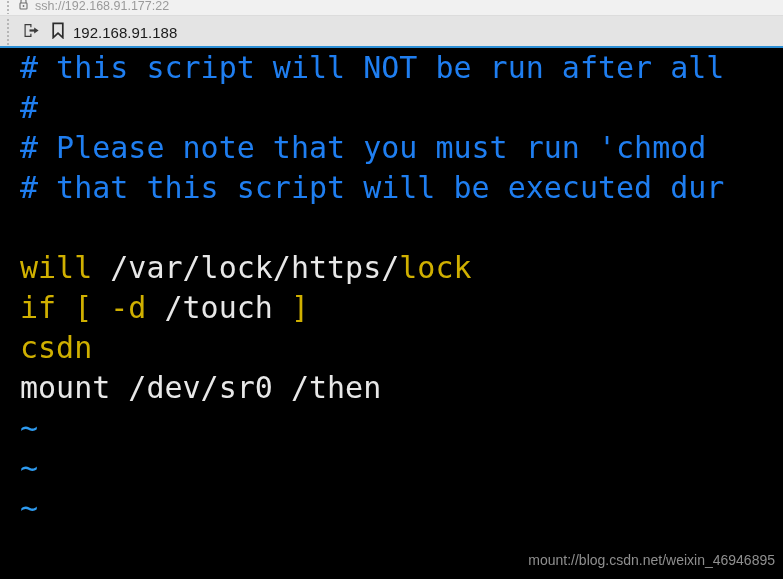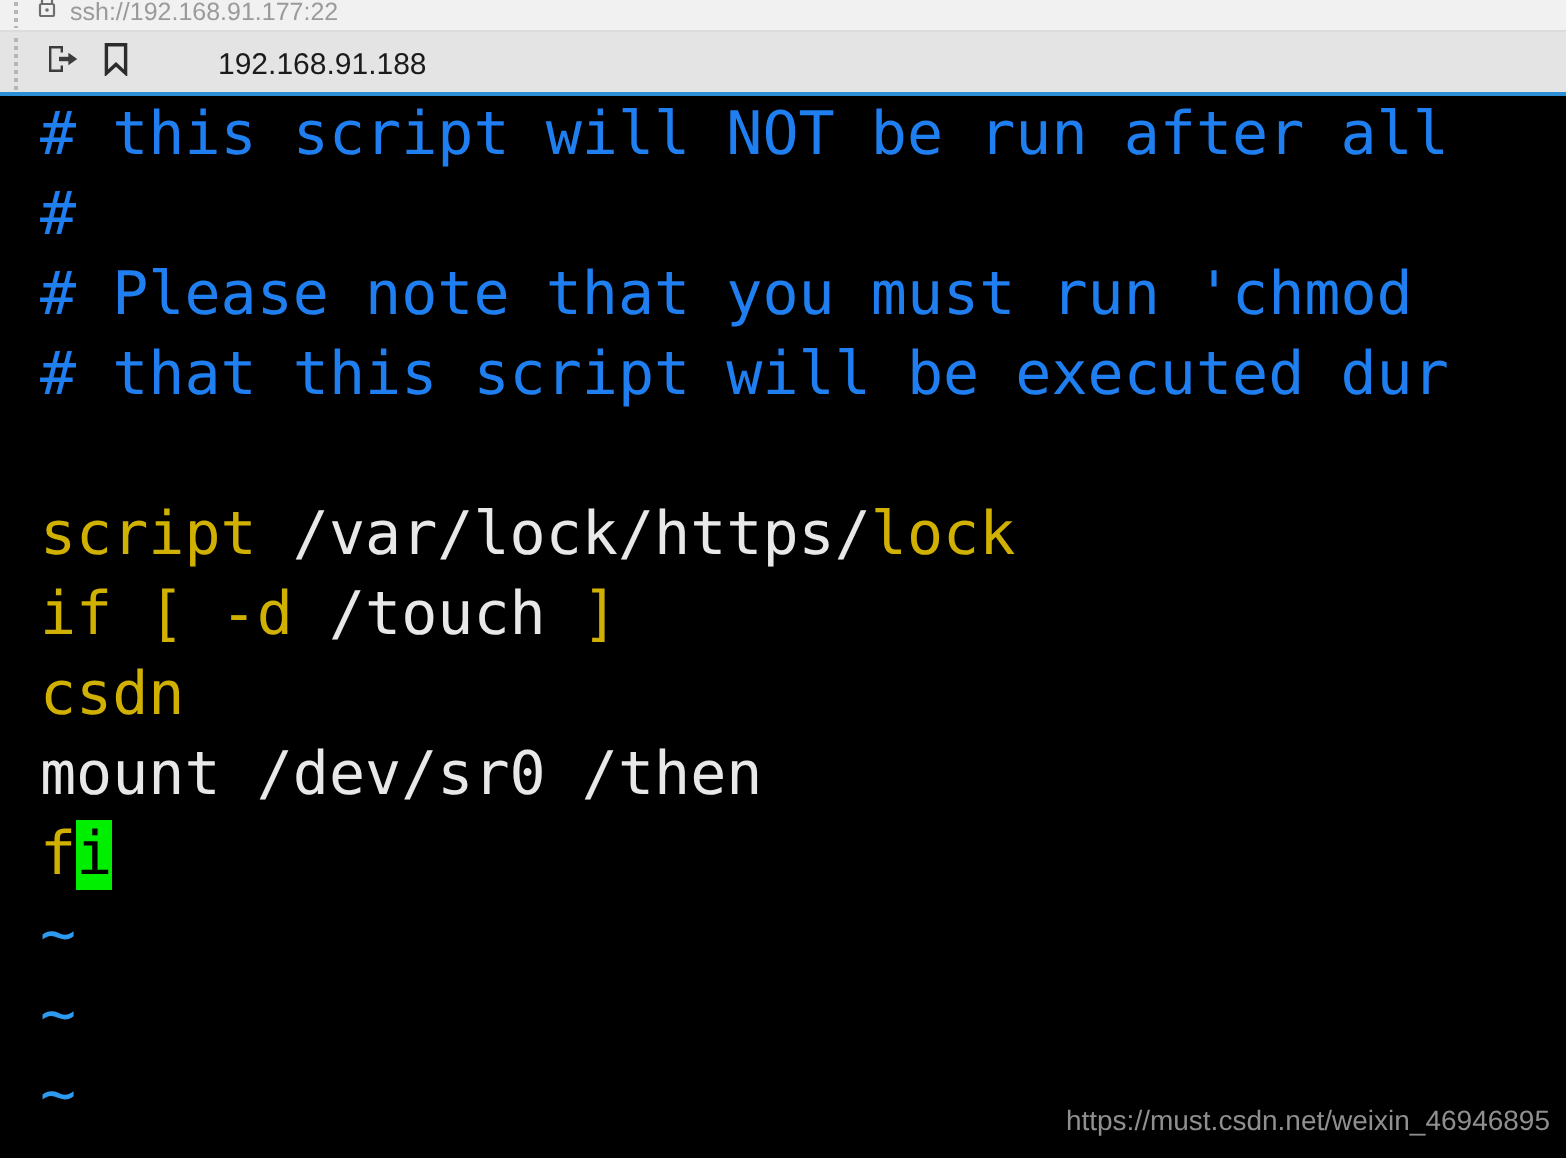--- a/index.html
+++ b/index.html
@@ -99,21 +99,20 @@
   .bm-icon {
     flex: 0 0 auto;
     margin-right: 8px;
     display: block;
   }
   .host-text {
     font-family: "Liberation Sans", sans-serif;
     font-size: 15px;
     color: #1b1b1b;
     white-space: nowrap;
-    margin-left: 36px;
   }
   .header-rule {
     position: absolute;
     top: 46px; left: 0;
     width: 783px;
     height: 2px;
     background: #2d8fd5;
   }
 
   
@@ -195,25 +194,24 @@
 
     <div class="header-rule"></div>
   </div>
 
   <div class="terminal" id="terminal">
       <div class="term-line"><span class="c-comment"># this script will NOT be run after all</span></div>
       <div class="term-line"><span class="c-comment">#</span></div>
       <div class="term-line"><span class="c-comment"># Please note that you must run 'chmod</span></div>
       <div class="term-line"><span class="c-comment"># that this script will be executed dur</span></div>
       <div class="term-line"><span class="c-plain"></span></div>
-      <div class="term-line"><span class="c-key">script</span><span class="c-plain"> /var/lock/https/</span><span class="c-key">lock</span></div>
+      <div class="term-line"><span class="c-key">will</span><span class="c-plain"> /var/lock/https/</span><span class="c-key">lock</span></div>
       <div class="term-line"><span class="c-key">if</span><span class="c-plain"> </span><span class="c-key">[</span><span class="c-plain"> </span><span class="c-key">-d</span><span class="c-plain"> /touch </span><span class="c-key">]</span></div>
       <div class="term-line"><span class="c-key">csdn</span></div>
       <div class="term-line"><span class="c-plain">mount /dev/sr0 /then</span></div>
-      <div class="term-line"><span class="c-key">f</span><span class="cursor">i</span></div>
       <div class="term-line"><span class="c-tilde">~</span></div>
       <div class="term-line"><span class="c-tilde">~</span></div>
       <div class="term-line"><span class="c-tilde">~</span></div>
     </div>
 
-  <div class="watermark">https://must.csdn.net/weixin_46946895</div>
+  <div class="watermark">mount://blog.csdn.net/weixin_46946895</div>
 
 </div>
 
 </body></html>

